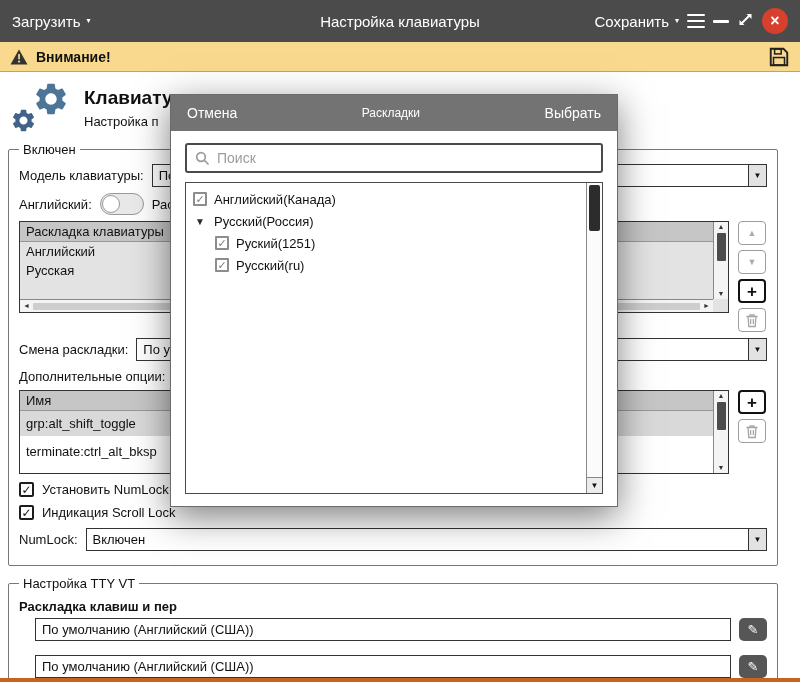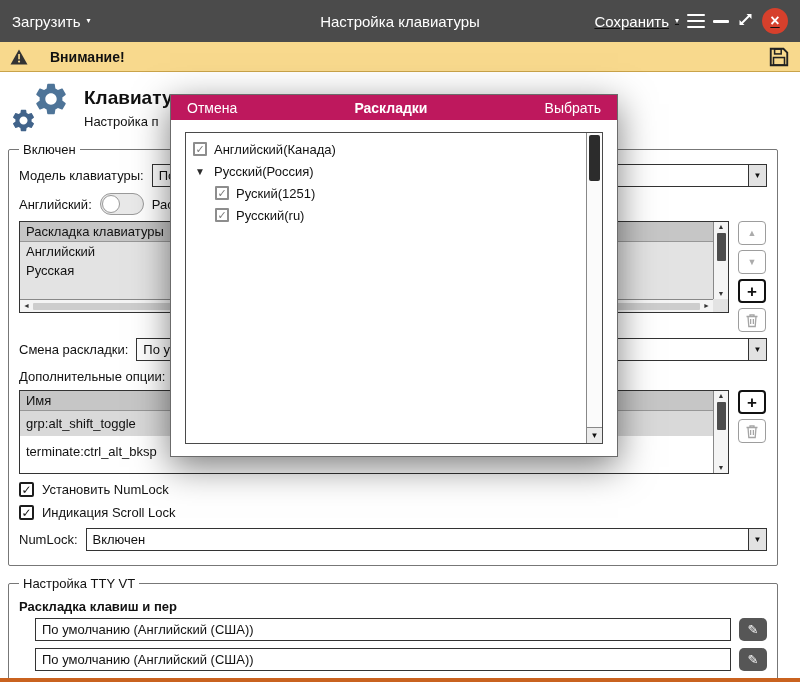--- a/index.html
+++ b/index.html
@@ -11,29 +11,29 @@
   }
   button { font-family:inherit; cursor:pointer; background:none; border:none; padding:0; }
 
   .window { width:800px; height:682px; border-bottom:4px solid #c9621f; display:flex; flex-direction:column; }
 
   
   .titlebar { height:42px; flex:0 0 42px; background:#4b4b4b; display:flex; align-items:center; padding:0 12px; position:relative; }
   .tb-title { position:absolute; left:0; right:0; text-align:center; color:#fff; font-size:15px; }
   .tb-menu-btn { color:#fff; font-size:15px; display:flex; align-items:center; gap:6px; z-index:1; }
   .caret { font-size:8px; line-height:1; }
-  .tb-right { margin-left:auto; display:flex; align-items:center; gap:8px; z-index:1;text-decoration:underline; }
+  .tb-right { margin-left:auto; display:flex; align-items:center; gap:8px; z-index:1; }
   .hamburger i { display:block; width:18px; height:2.5px; background:#fff; margin:3.5px 0; border-radius:1px; }
   .min-bar { display:block; width:16px; height:3px; background:#fff; border-radius:1px; }
   .tb-close { width:26px; height:26px; border-radius:50%; background:#d6402c; color:#fff;
               display:flex; align-items:center; justify-content:center; font-size:16px; font-weight:bold; }
 
   
   .warning-bar { height:30px; flex:0 0 30px; background:#f8d98d; border-bottom:1px solid #c9a34a;
-                 display:flex; align-items:center; gap:22px; padding:0 10px; }
+                 display:flex; align-items:center; gap:8px; padding:0 10px; }
   .warning-text { font-weight:bold; font-size:14px; }
   .floppy-btn { margin-left:auto; display:flex; align-items:center; }
 
   
   .content { flex:1; padding:4px 22px 0 8px; overflow:hidden; position:relative; }
   .page-header { display:flex; align-items:center; gap:12px; padding:4px 2px 6px; }
   .gears { width:62px; height:56px; position:relative; flex:0 0 62px; }
   .gear-big { position:absolute; right:2px; top:0; }
   .gear-small { position:absolute; left:0; bottom:2px; }
   .page-title { font-size:19px; font-weight:bold; margin:0; }
@@ -78,31 +78,31 @@
         display:flex; align-items:center; justify-content:center; font-size:9px; color:#ababab; }
   .sq.add { border:2px solid #111; color:#111; font-size:17px; font-weight:bold; line-height:1; }
 
   .opt-label { font-size:13px; margin:8px 0 4px; }
 
   .check-row { display:flex; align-items:center; gap:8px; margin:8px 0; font-size:13px; }
   .checkbox { width:15px; height:15px; border:2px solid #1d1d1d; border-radius:2px; background:#fff; flex:0 0 15px;
               display:flex; align-items:center; justify-content:center; font-size:12px; font-weight:bold; color:#111; line-height:1; }
 
   .field-label { font-size:13px; margin:7px 0 4px;font-weight:bold; }
-  .input-row { display:flex; align-items:flex-start; gap:8px; margin-bottom:7px;padding-left:16px; }
+  .input-row { display:flex; align-items:flex-start; gap:8px; margin-bottom:14px;padding-left:16px; }
   .text-field { flex:1; height:23px; border:1px solid #333; background:#fff; display:flex; align-items:center; padding:0 6px; font-size:13px; }
   .edit-btn { width:28px; height:23px; flex:0 0 28px; background:#565656; border-radius:5px; color:#fff;
               display:flex; align-items:center; justify-content:center; font-size:13px; }
 
   
   .modal { position:absolute; left:170px; top:94px; width:448px; background:#fff; border:1px solid #6b6b6b;
            box-shadow:0 10px 34px rgba(0,0,0,0.5); z-index:10; }
-  .modal-header { height:25px; background:#be185d; display:flex; align-items:center; justify-content:space-between; padding:0 16px; }
+  .modal-header { height:36px; background:#737373; display:flex; align-items:center; justify-content:space-between; padding:0 16px; }
   .mh-btn { color:#fff; font-size:14px; }
-  .modal-title { color:#fff; font-size:14px; font-weight:bold; }
+  .modal-title { color:#fff; font-size:12px; font-weight:normal; }
   .modal-body { padding:12px 14px 12px; }
   .toggle-row { display:flex; align-items:center; gap:11px; margin-bottom:10px; font-size:14px; }
   .search { height:30px; border:2px solid #4a4a4a; border-radius:3px; display:flex; align-items:center; gap:7px; padding:0 8px; margin-bottom:9px; }
   .placeholder { color:#9c9c9c; font-size:14px; }
   .tree { border:1px solid #4a4a4a; height:312px; position:relative; padding:5px 20px 4px 7px; }
   .tree-row { display:flex; align-items:center; gap:7px; height:22px; font-size:13px; }
   .tree-row.indent { padding-left:22px; }
   .cb { width:14px; height:14px; flex:0 0 14px; border:2px solid #8d8d8d; border-radius:1px; background:#fff;
         display:flex; align-items:center; justify-content:center; font-size:11px; color:#7b7b7b; font-weight:bold; line-height:1; }
   .expander { width:14px; flex:0 0 14px; text-align:center; font-size:10px; color:#2c2c2c; }
@@ -320,20 +320,27 @@
 
 <div class="modal">
   <div class="modal-header">
     <button class="mh-btn">Отмена</button>
     <div class="modal-title">Раскладки</div>
     <button class="mh-btn">Выбрать</button>
   </div>
   <div class="modal-body">
 
 
+    <div class="search">
+      <svg width="15" height="15" viewBox="0 0 15 15">
+        <circle cx="6" cy="6" r="4.3" fill="none" stroke="#9c9c9c" stroke-width="1.7"></circle>
+        <line x1="9.4" y1="9.4" x2="13.5" y2="13.5" stroke="#9c9c9c" stroke-width="1.7"></line>
+      </svg>
+      <span class="placeholder">Поиск</span>
+    </div>
 
     <div class="tree">
       <div class="tree-row">
         <span class="cb">
             <span>✓</span>
           </span>
         <span>Английский(Канада)</span>
       </div>
       <div class="tree-row">
         <span class="expander">▼</span>

